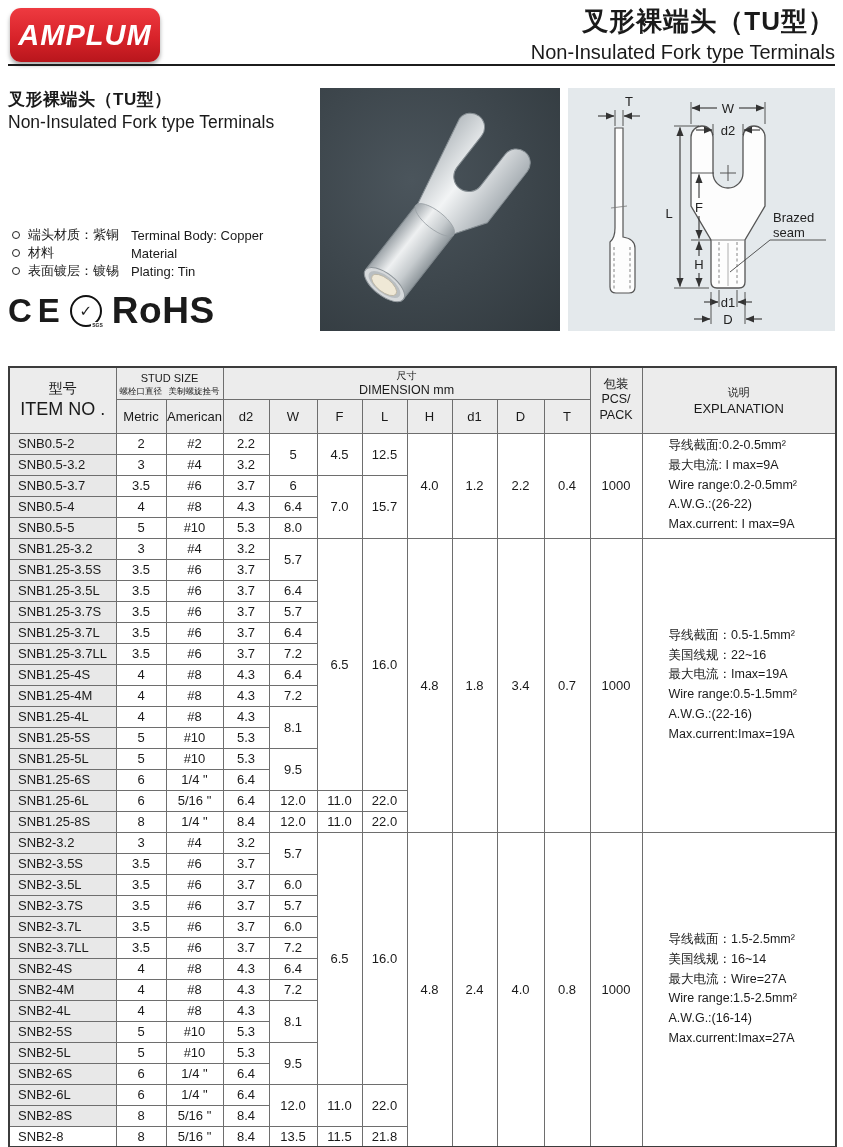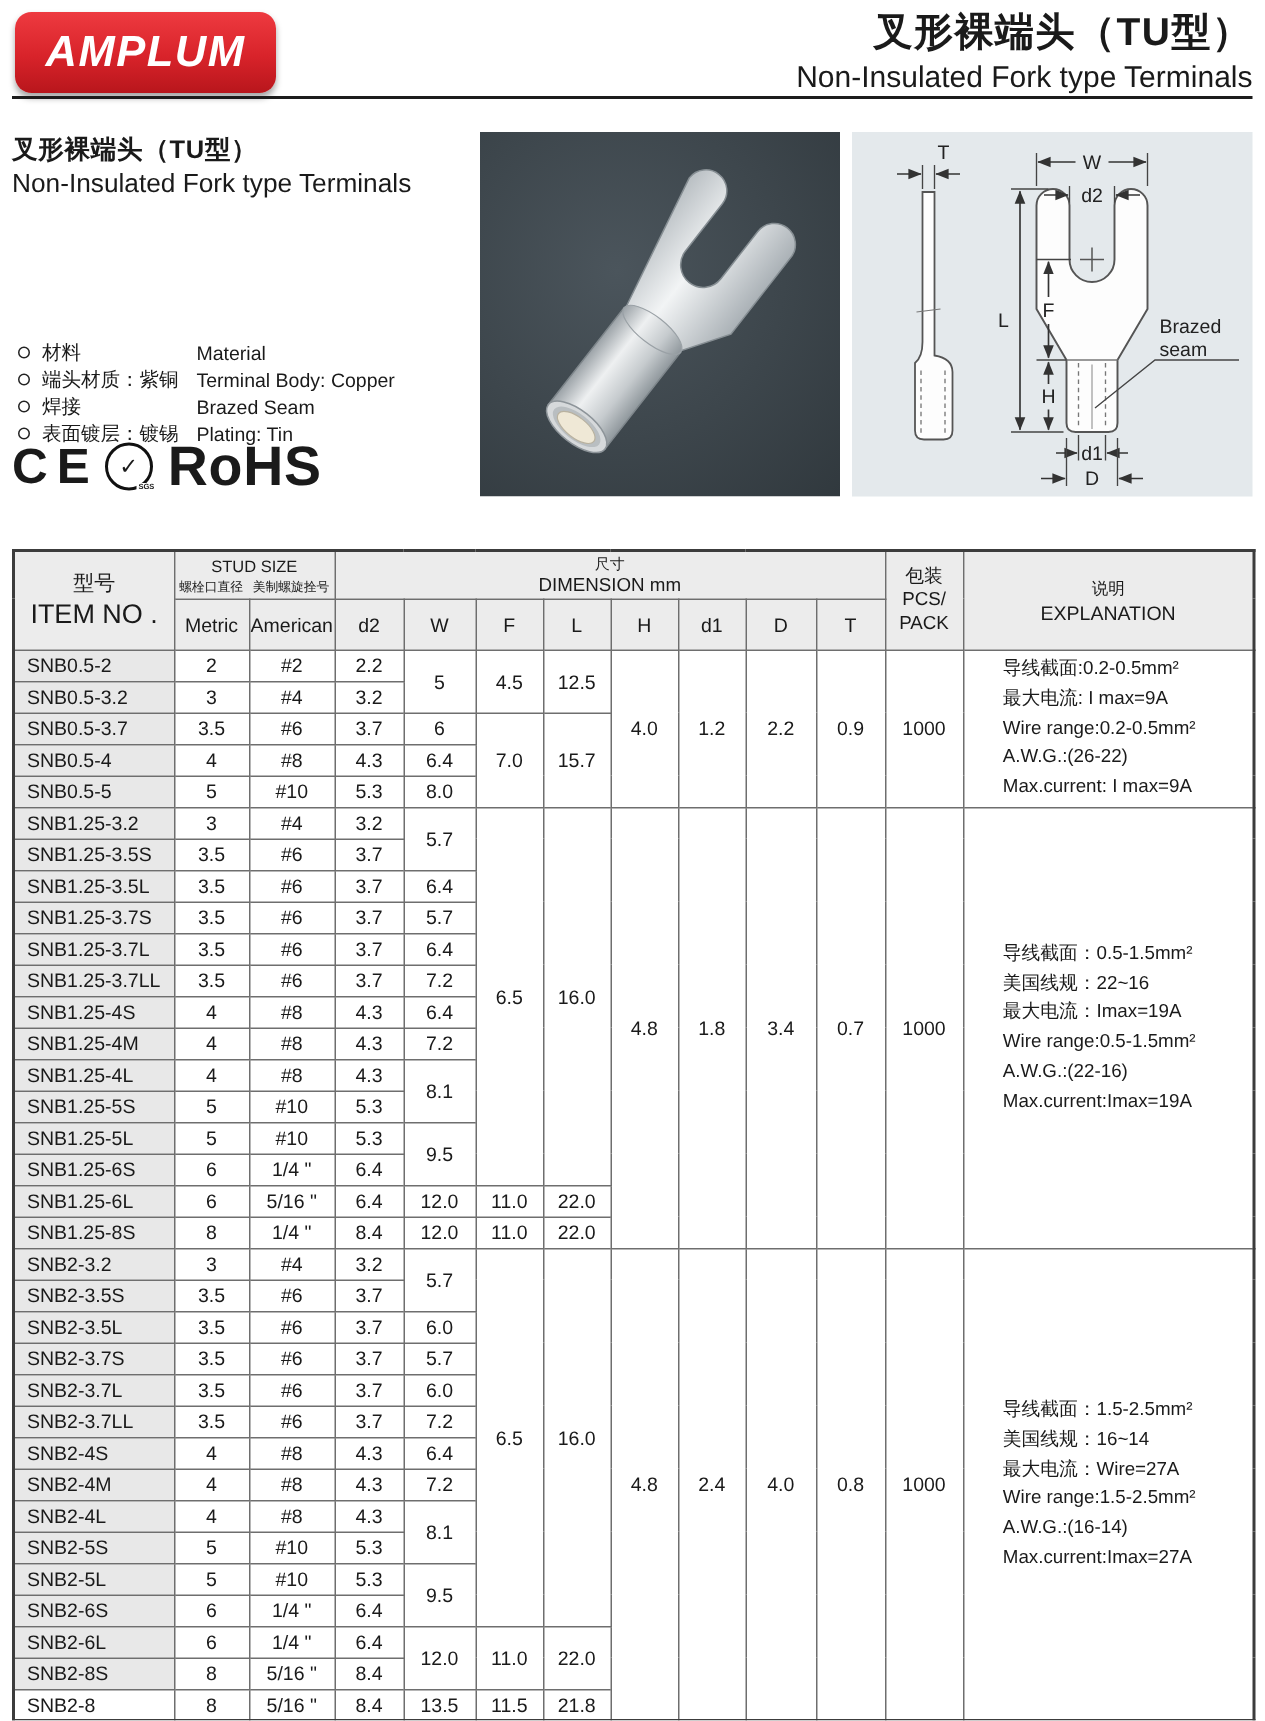--- a/index.html
+++ b/index.html
@@ -1,20 +1,20 @@
 <!DOCTYPE html>
 <html><head>
 <meta charset="utf-8">
 <style>
   html,body{margin:0;padding:0;background:#fff;}
   .page{position:relative;width:843px;height:1147px;background:#fff;overflow:hidden;
         font-family:"Liberation Sans","DejaVu Sans",sans-serif;color:#1a1a1a;}
 
   
-  .logo{position:absolute;left:10px;top:8px;width:174px;height:54px;border-radius:11px;
+  .logo{position:absolute;left:10px;top:8px;width:150px;height:54px;border-radius:11px;
         background:linear-gradient(180deg,#ee3a40 0%,#d8232a 55%,#b8161c 100%);
         box-shadow:0 3px 4px rgba(0,0,0,.35);display:flex;align-items:center;justify-content:center;}
   .logo span{color:#fff;font-style:italic;font-weight:bold;font-size:29px;letter-spacing:1px;}
   .titles{position:absolute;right:8px;top:4px;text-align:right;}
   .t-cn{font-size:26px;font-weight:600;letter-spacing:1px;}
   .t-en{font-size:20px;margin-top:2px;}
   .rule{position:absolute;left:8px;right:8px;top:64px;height:2px;background:#1c1c1c;}
 
   
   .intro{position:absolute;left:8px;top:88px;width:306px;height:244px;}
@@ -74,32 +74,27 @@
     <div class="t-en">Non-Insulated Fork type Terminals</div>
   </div>
   <div class="rule"></div>
 
   <div class="intro">
     <div class="i-cn">叉形裸端头（TU型）</div>
     <div class="i-en">Non-Insulated Fork type Terminals</div>
     <ul class="bullets" id="bullets">
         <li>
           <span class="ring"></span>
-          <span class="b-cn">材料</span>
-          <span class="b-en">Material</span>
-        </li>
-        <li>
-          <span class="ring"></span>
           <span class="b-cn">端头材质：紫铜</span>
           <span class="b-en">Terminal Body: Copper</span>
         </li>
         <li>
           <span class="ring"></span>
-          <span class="b-cn">焊接</span>
-          <span class="b-en">Brazed Seam</span>
+          <span class="b-cn">材料</span>
+          <span class="b-en">Material</span>
         </li>
         <li>
           <span class="ring"></span>
           <span class="b-cn">表面镀层：镀锡</span>
           <span class="b-en">Plating: Tin</span>
         </li>
       </ul>
     <div class="certs">
       <span class="ce">CE</span>
       <span class="sgs">
@@ -277,21 +272,21 @@
             <td class="c-item">SNB0.5-2</td>
             <td class="c-num">2</td>
             <td class="c-num">#2</td>
             <td class="c-num">2.2</td>
             <td rowspan="2" class="c-num">5</td>
             <td rowspan="2" class="c-num">4.5</td>
             <td rowspan="2" class="c-num">12.5</td>
             <td rowspan="5" class="c-num">4.0</td>
             <td rowspan="5" class="c-num">1.2</td>
             <td rowspan="5" class="c-num">2.2</td>
-            <td rowspan="5" class="c-num">0.9</td>
+            <td rowspan="5" class="c-num">0.4</td>
             <td rowspan="5" class="c-num">1000</td>
             <td rowspan="5" class="c-expl">
               <div>导线截面:0.2-0.5mm²</div>
               <div>最大电流: I max=9A</div>
               <div>Wire range:0.2-0.5mm²</div>
               <div>A.W.G.:(26-22)</div>
               <div>Max.current: I max=9A</div>
             </td>
           </tr>
           <tr>

